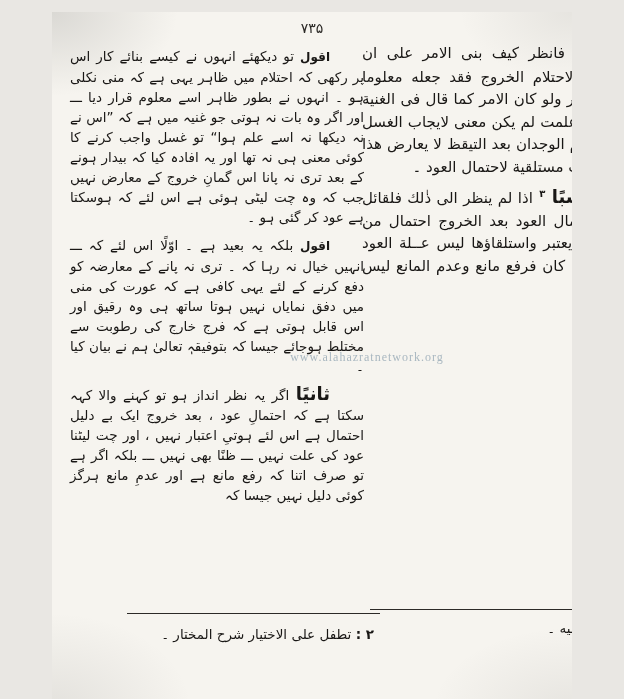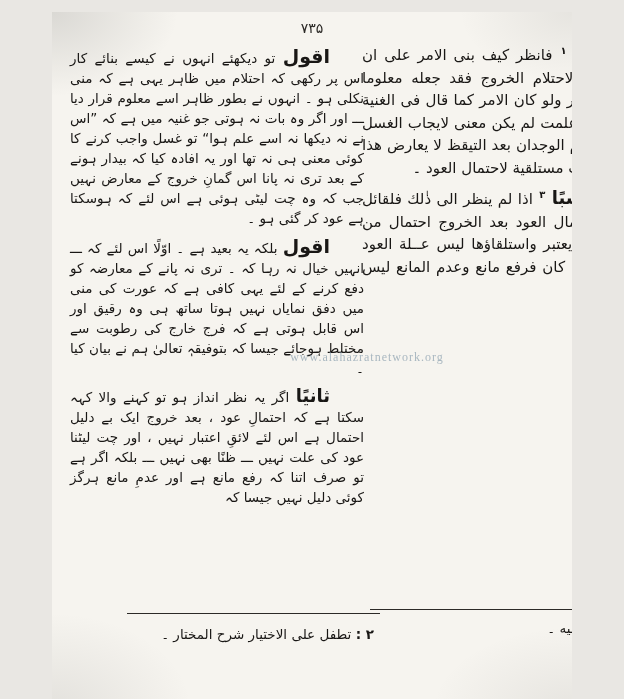--- a/index.html
+++ b/index.html
@@ -49,21 +49,21 @@
   .col-left {
     top: 34px;
     left: 18px;
     width: 294px;
     font-size: 13.5px;
     line-height: 20px;
   }
   .para { text-indent: 34px; }
   .lead {
     font-weight: 700;
-    font-size: 19px;
+    font-size: 12px;
     letter-spacing: 0.5px;
   }
   .lead-sm { font-size: 18px; }
   .fn-marker-sup {
     font-size: 10px;
     font-weight: 700;
     vertical-align: super;
     line-height: 0;
     margin: 0 1px;
   }
@@ -128,21 +128,21 @@
     <p class="para">
       <span class="lead">اقول</span>
       <span>تو دیکھئے انہوں نے کیسے بنائے کار اس پر رکھی کہ احتلام میں ظاہر یہی ہے کہ منی نکلی ہو ۔ انہوں نے بطور ظاہر اسے معلوم قرار دیا ـــ اور اگر وہ بات نہ ہوتی جو غنیہ میں ہے کہ ”اس نے نہ دیکھا نہ اسے علم ہوا“ تو غسل واجب کرنے کا کوئی معنی ہی نہ تھا اور یہ افادہ کیا کہ بیدار ہونے کے بعد تری نہ پانا اس گمانِ خروج کے معارض نہیں جب کہ وہ چت لیٹی ہوئی ہے اس لئے کہ ہوسکتا ہے عود کر گئی ہو ۔</span>
     </p>
     <p class="para">
       <span class="lead">اقول</span>
       <span>بلکہ یہ بعید ہے ۔ اوّلًا اس لئے کہ ـــ انہیں خیال نہ رہا کہ ۔ تری نہ پانے کے معارضہ کو دفع کرنے کے لئے یہی کافی ہے کہ عورت کی منی میں دفق نمایاں نہیں ہوتا ساتھ ہی وہ رقیق اور اس قابل ہوتی ہے کہ فرج خارج کی رطوبت سے مختلط ہوجائے جیسا کہ بتوفیقہٖ تعالیٰ ہم نے بیان کیا ۔</span>
     </p>
     <p class="para">
       <span class="lead lead-sm">ثانیًا</span>
-      <span>اگر یہ نظر انداز ہو تو کہنے والا کہہ سکتا ہے کہ احتمالِ عود ، بعد خروج ایک بے دلیل احتمال ہے اس لئے لائقِ اعتبار نہیں ، اور چت لیٹنا عود کی علت نہیں ـــ ظنًا بھی نہیں ـــ بلکہ اگر ہے تو صرف اتنا کہ رفع مانع ہے اور عدمِ مانع ہرگز کوئی دلیل نہیں جیسا کہ</span>
+      <span>اگر یہ نظر انداز ہو تو کہنے والا کہہ سکتا ہے کہ احتمالِ عود ، بعد خروج ایک بے دلیل احتمال ہے اس لئے ہوتیِ اعتبار نہیں ، اور چت لیٹنا عود کی علت نہیں ـــ ظنًا بھی نہیں ـــ بلکہ اگر ہے تو صرف اتنا کہ رفع مانع ہے اور عدمِ مانع ہرگز کوئی دلیل نہیں جیسا کہ</span>
     </p>
   </section>
 
   <div class="footer footer-right">
     <div class="footnote">
       <span class="fn-label">۳ :</span>
       <span>تطفل اخر عليه ۔</span>
     </div>
   </div>
 

